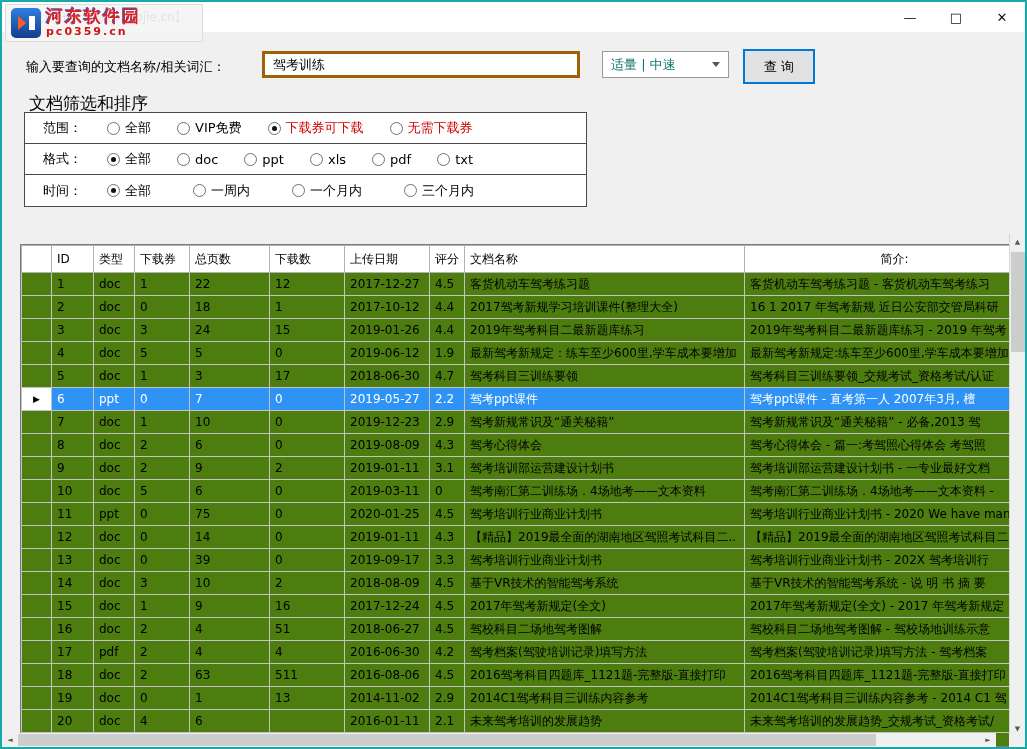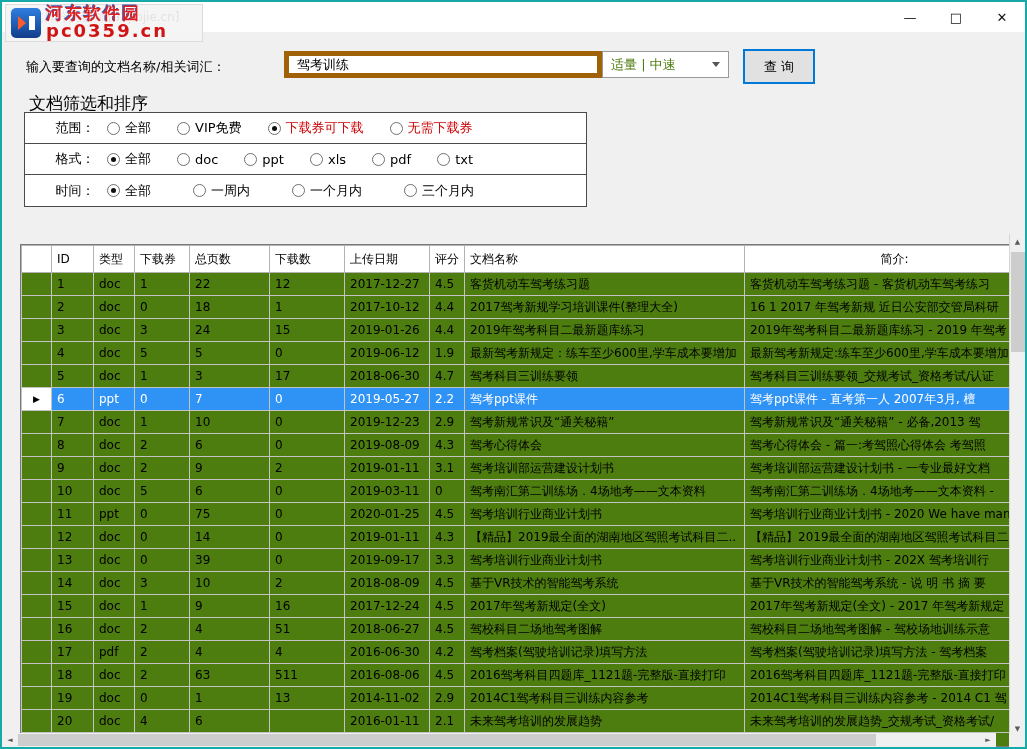--- a/index.html
+++ b/index.html
@@ -20,38 +20,38 @@
   .watermark{position:absolute;left:3px;top:2px;width:198px;height:38px;z-index:20;
     background:rgba(244,244,244,.92);display:flex;align-items:center;border:1px solid #dcdcdc;}
   .wm-logo{width:30px;height:30px;margin:0 5px;border-radius:5px;position:relative;
     background:linear-gradient(180deg,#2f7fe0,#123d8a);flex:none;}
   .wm-logo::after{content:"";position:absolute;left:7px;top:8px;width:0;height:0;
     border-left:8px solid #ff5a2a;border-top:7px solid transparent;border-bottom:7px solid transparent;}
   .wm-logo::before{content:"";position:absolute;right:6px;top:8px;width:6px;height:14px;background:#fff;}
   .wm-texts{line-height:1.05;}
   .wm-name{color:#e01f1f;font-size:17px;font-weight:bold;letter-spacing:2px;
     text-shadow:1px 1px 0 #ffffff,-1px -1px 0 #3a57b5;}
-  .wm-url{color:#d01414;font-size:18px;font-weight:bold;letter-spacing:2px;}
+  .wm-url{color:#d01414;font-size:11px;font-weight:bold;letter-spacing:2px;}
   
   .client{position:absolute;top:30px;left:0;right:0;bottom:0;background:#f0f0f0;}
   .search-label{position:absolute;left:24px;top:26px;font-size:13px;color:#000;}
-  .search-input{position:absolute;left:282px;top:19px;width:318px;height:27px;background:#fff;
-    border:5px solid #a16207;font-size:13px;padding:0 8px;
+  .search-input{position:absolute;left:260px;top:19px;width:318px;height:27px;background:#fff;
+    border:3px solid #a16207;font-size:13px;padding:0 8px;
     font-family:"DejaVu Sans","Liberation Sans",sans-serif;}
   .speed-select{position:absolute;left:600px;top:19px;width:127px;height:27px;background:#fff;
-    border:1px solid #999;display:flex;align-items:center;padding:0 8px;font-size:13px;color:#4d7c0f;}
+    border:1px solid #999;display:flex;align-items:center;padding:0 8px;font-size:13px;color:#0f766e;}
   .speed-caret{margin-left:auto;width:0;height:0;border-left:4px solid transparent;
     border-right:4px solid transparent;border-top:5px solid #555;}
   .query-button{position:absolute;left:741px;top:17px;width:72px;height:35px;background:#e1e1e1;
     border:2px solid #0078d7;font-size:13px;display:flex;align-items:center;justify-content:center;}
   .section-title{position:absolute;left:27px;top:60px;font-size:17px;color:#000;}
   
   .filter-box{position:absolute;left:22px;top:80px;width:563px;background:#fff;border:1px solid #4a4a4a;}
   .filter-row{height:31px;display:flex;align-items:center;border-bottom:1px solid #4a4a4a;
-    padding-left:18px;font-size:13px;text-align:center;}
+    padding-left:18px;font-size:13px;}
   .filter-row:last-child{border-bottom:none;}
   .filter-label{width:64px;flex:none;}
   .radio-item{display:inline-flex;align-items:center;margin-right:26px;white-space:nowrap;}
   .filter-row:nth-child(3) .radio-item{margin-right:42px;}
   .radio{display:inline-block;width:13px;height:13px;border:1px solid #707070;border-radius:50%;
     background:#fff;position:relative;margin-right:5px;flex:none;}
   .radio.checked::after{content:"";position:absolute;left:3px;top:3px;width:5px;height:5px;
     border-radius:50%;background:#101010;}
   .red-label{color:#cc0000;}
   .sort-box{position:absolute;left:600px;top:80px;width:405px;height:95px;background:#fff;

